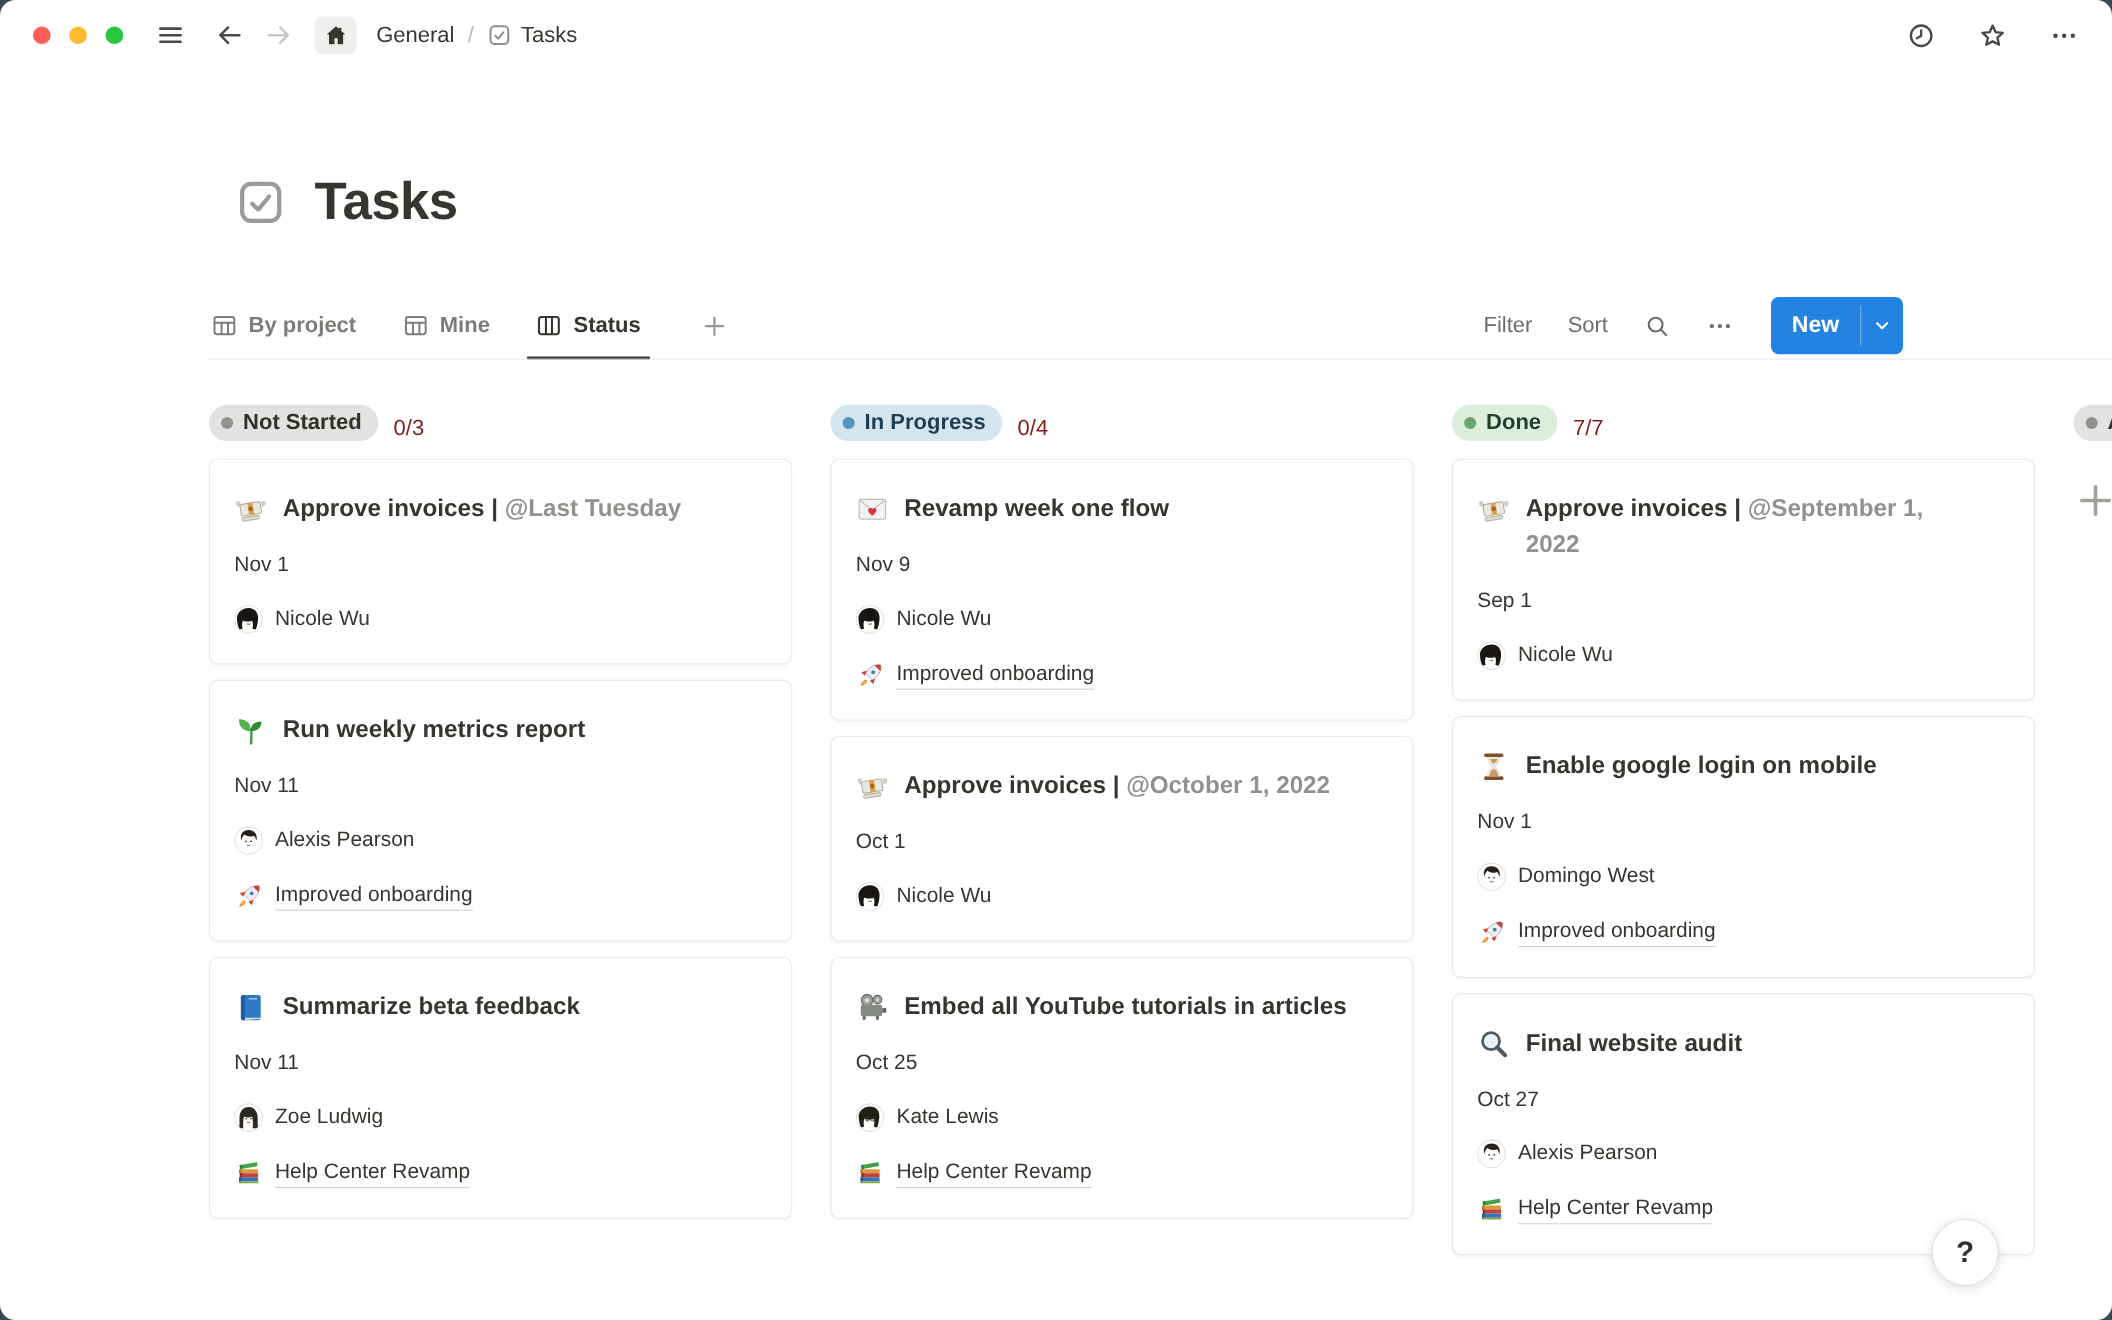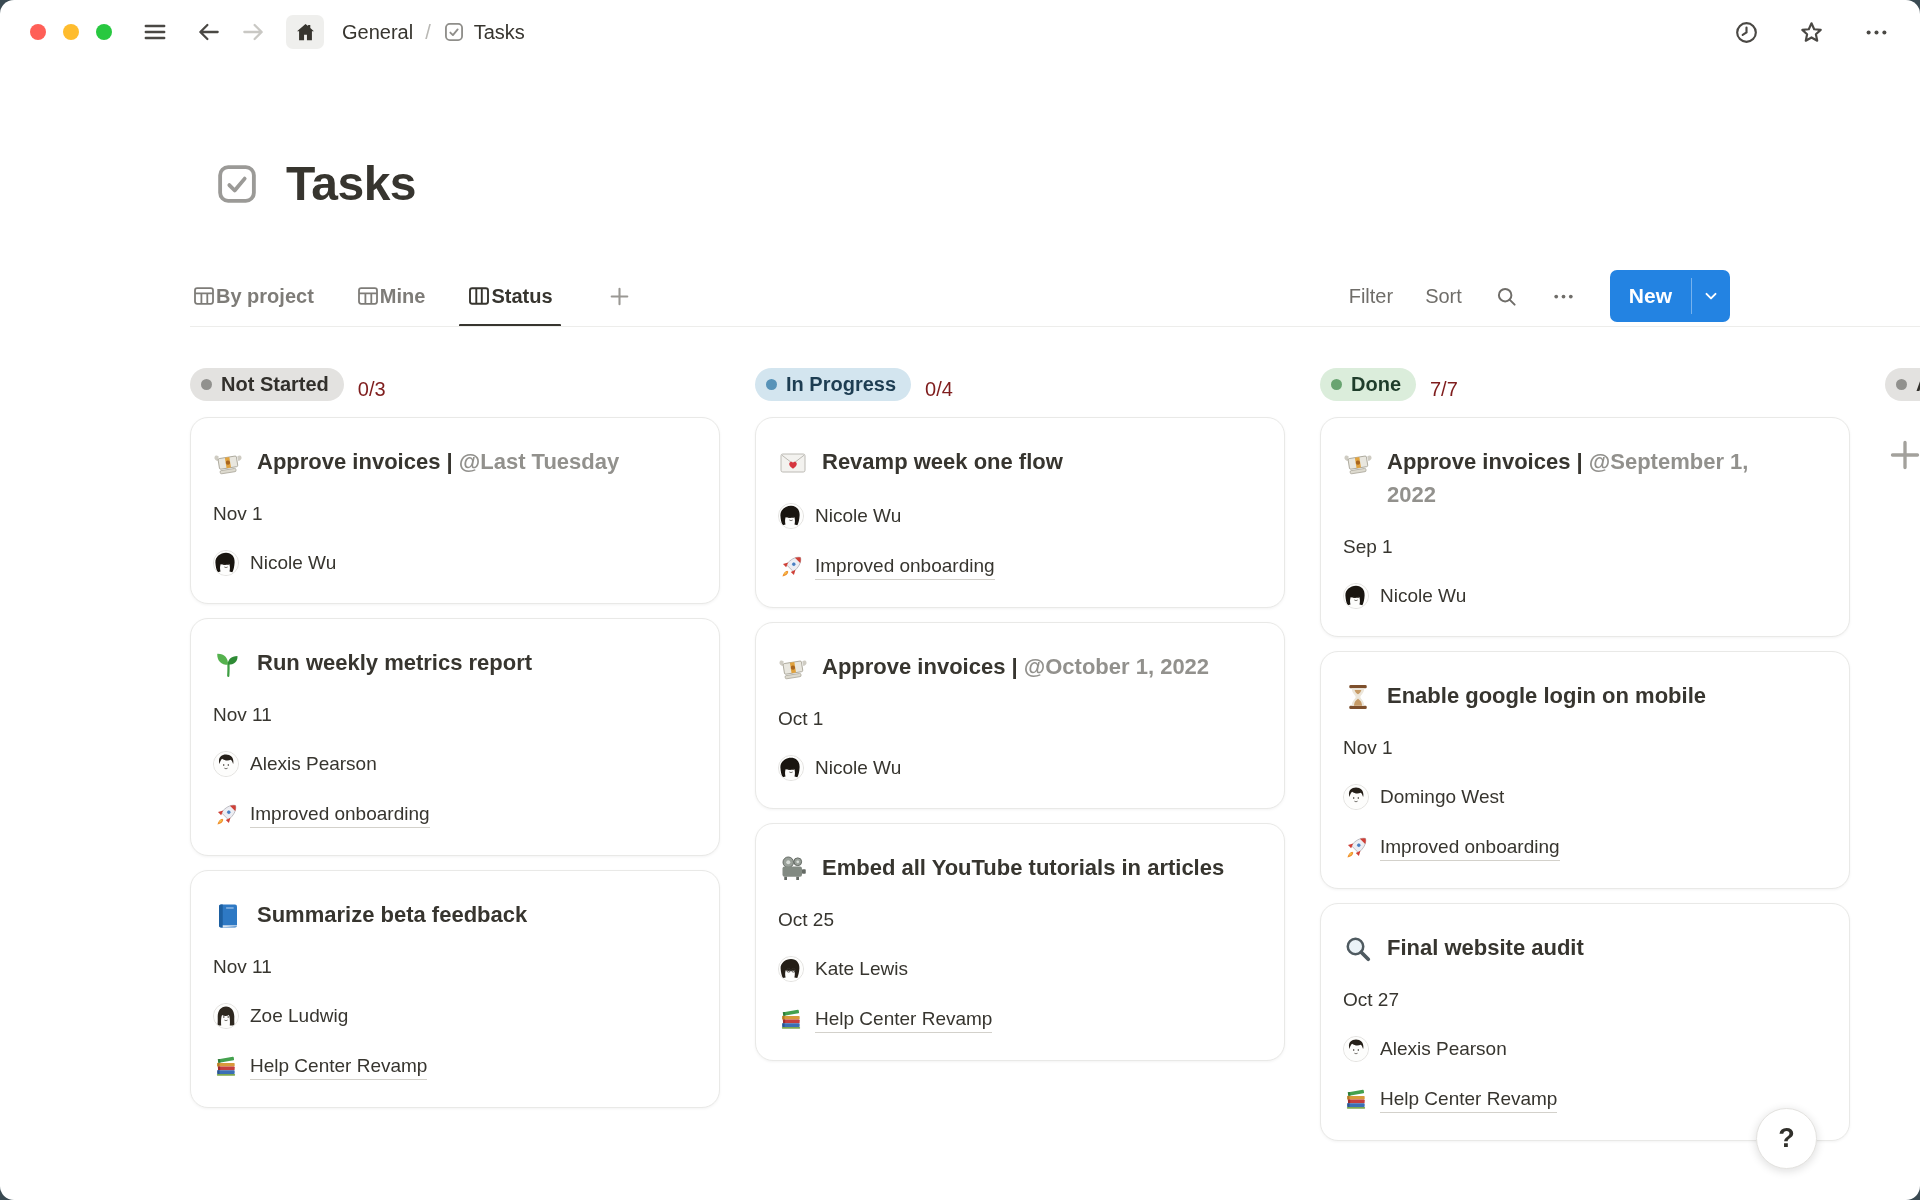--- a/index.html
+++ b/index.html
@@ -40,21 +40,21 @@
   
   .page-title { display:flex; align-items:center; gap:26px; margin:92px 0 0 214px; }
   .big-check { width:46px; height:46px; color:#9b9a97; flex:none; }
   .big-check svg { width:100%; height:100%; display:block; }
   .page-title h1 { font-size:48px; margin:0; font-weight:700; letter-spacing:-0.5px; color:#37352f; }
   
   .toolbar-wrap { position:relative; margin-top:54px; }
   .toolbar { display:flex; align-items:center; margin:0 190px; height:62px; }
   .rule { position:absolute; left:190px; right:0; bottom:0; height:1px; background:#ededeb; }
   .tabs { display:flex; gap:38px; height:100%; }
-  .tab { display:flex; align-items:center; font-size:20px; font-weight:600;
+  .tab { display:flex; align-items:center; gap:10px; font-size:20px; font-weight:600;
     color:#7e7c78; position:relative; padding:0 2px; cursor:pointer; }
   .tab .t-ic { width:24px; height:24px; }
   .tab .t-ic svg { width:100%; height:100%; display:block; }
   .tab.active { color:#37352f; }
   .tab.active::after { content:""; position:absolute; left:-6px; right:-6px; bottom:0;
     height:3px; background:#37352f; border-radius:1px; }
   .tab-add { width:25px; height:25px; color:#9a9894; align-self:center; margin-left:14px; cursor:pointer; }
   .tab-add svg { width:100%; height:100%; display:block; }
   .toolbar-right { margin-left:auto; display:flex; align-items:center; gap:32px; }
   .tool-label { font-size:20px; color:#6f6d69; cursor:pointer; }
@@ -69,21 +69,21 @@
   
   .board { display:flex; gap:35px; padding-left:190px; margin-top:36px; align-items:flex-start; }
   .col { width:530px; flex:none; }
   .col.partial { width:40px; }
   .col-head { display:flex; align-items:flex-end; height:38px; margin-bottom:16px; white-space:nowrap; }
   .pill { display:inline-flex; align-items:center; gap:9px; padding:5px 15px 5px 11px;
     border-radius:999px; font-size:20px; font-weight:600; cursor:pointer; }
   .dot { width:11px; height:11px; border-radius:50%; flex:none; }
   .count { margin-left:14px; color:#7f1d1d; font-size:20px; }
   .cards { display:flex; flex-direction:column; gap:14px; }
-  .card { background:#fff; border:1px solid #e9e9e7; border-radius:18px; padding:27px 22px;
+  .card { background:#fff; border:1px solid #e9e9e7; border-radius:8px; padding:27px 22px;
     box-shadow:0 1px 3px rgba(15,15,15,.05); display:flex; flex-direction:column; gap:25px; cursor:pointer; }
   .card-title { display:flex; gap:14px; align-items:flex-start; font-size:22px; font-weight:600; line-height:1.5; color:#37352f; }
   .emo { width:30px; height:30px; flex:none; margin-top:3px; }
   .emo svg { width:100%; height:100%; display:block; }
   .emo.s { width:26px; height:26px; margin-top:0; }
   .t-text { max-width:408px; }
   .t-mention { color:#92918d; }
   .card-date { font-size:19px; color:#37352f; }
   .card-assignee { display:flex; align-items:center; gap:11px; font-size:19px; color:#37352f; }
   .avatar { width:26px; height:26px; border-radius:50%; overflow:hidden; flex:none;
@@ -394,20 +394,21 @@
                   <svg viewBox="0 0 24 24">
                     <rect x="2.4" y="4.8" width="19.2" height="14.4" rx="1.4" fill="#f3f2ef" stroke="#bcbab4" stroke-width=".8"></rect>
                     <path d="M3.2 5.8 12 12.6l8.8-6.8" fill="none" stroke="#bcbab4" stroke-width=".8"></path>
                     <path d="M12 16.6c-2.9-1.9-3.8-4.1-2.3-5.2.9-.7 2-.3 2.3.6.3-.9 1.4-1.3 2.3-.6 1.5 1.1.6 3.3-2.3 5.2z" fill="#d6363f"></path>
                   </svg>
                 </span>
       <span class="t-text">
         <span class="t-main">Revamp week one flow</span>
       </span>
     </div>
+    <div class="card-date">Nov 9</div>
     <div class="card-assignee">
       <span class="avatar">
                   <svg viewBox="0 0 24 24">
                     <circle cx="12" cy="12" r="12" fill="#fdfdfc"></circle>
                     <path d="M12 1.8c5.8 0 8.9 4.3 8.6 9.6-.2 3.9-1 7.3-2.2 9.8l-2.9-.6c.6-2.7.7-5.6-.3-7.6-1.9 1.2-6.5 1.2-8.4 0-1 2-.9 4.9-.3 7.6l-2.9.6C2.4 18.7 1.6 15.3 1.4 11.4 1.1 6.1 6.2 1.8 12 1.8z" fill="#191510"></path>
                     <circle cx="9.7" cy="13.1" r=".75" fill="#2b261f"></circle>
                     <circle cx="14.3" cy="13.1" r=".75" fill="#2b261f"></circle>
                     <path d="M10.7 16.2c.8.5 1.8.5 2.6 0" stroke="#2b261f" stroke-width=".7" fill="none" stroke-linecap="round"></path>
                   </svg>
                 </span>

